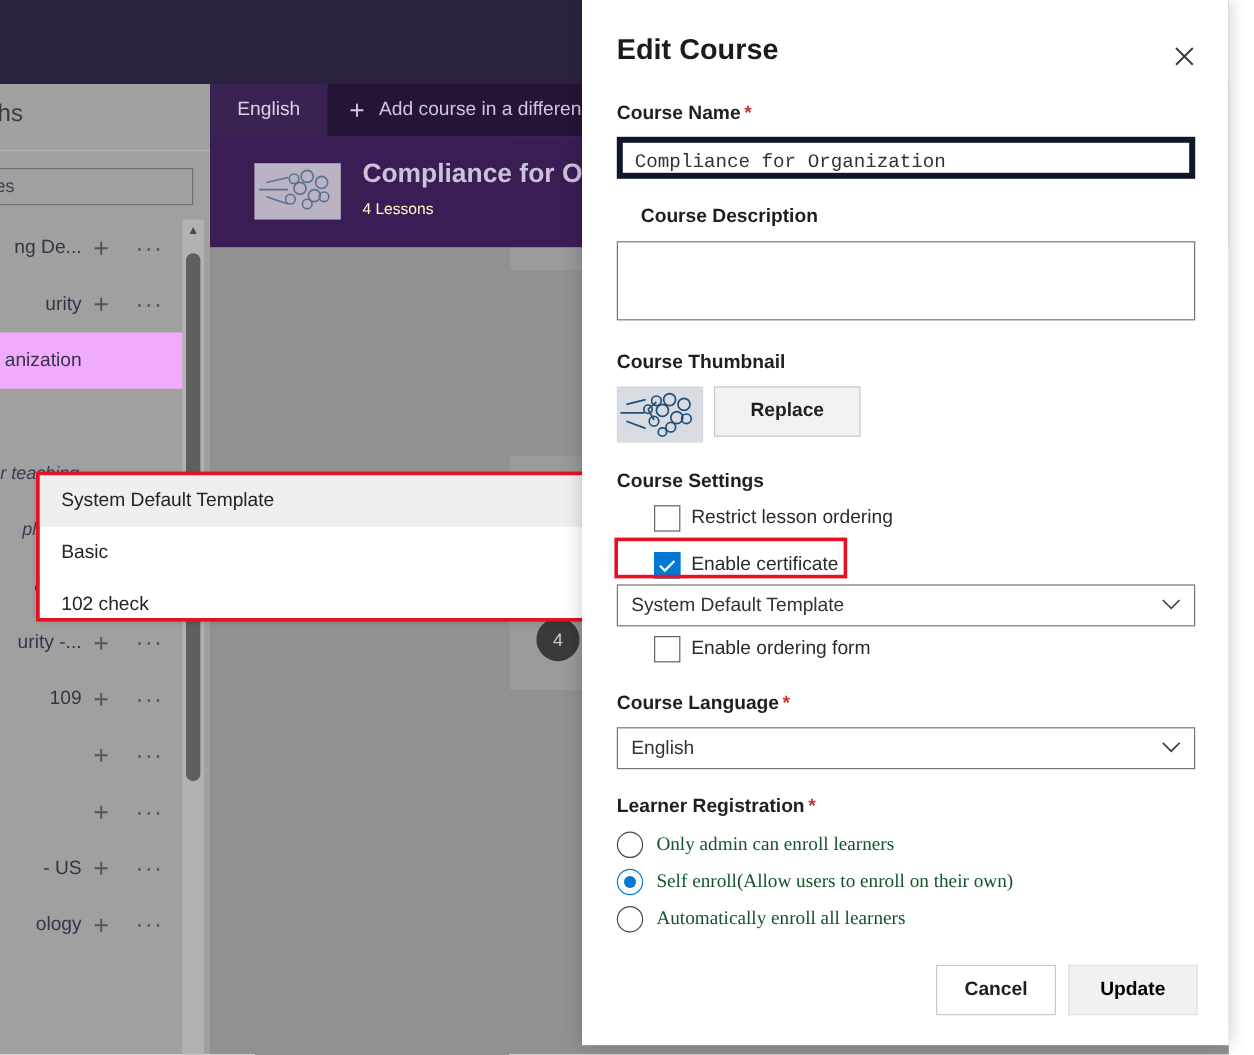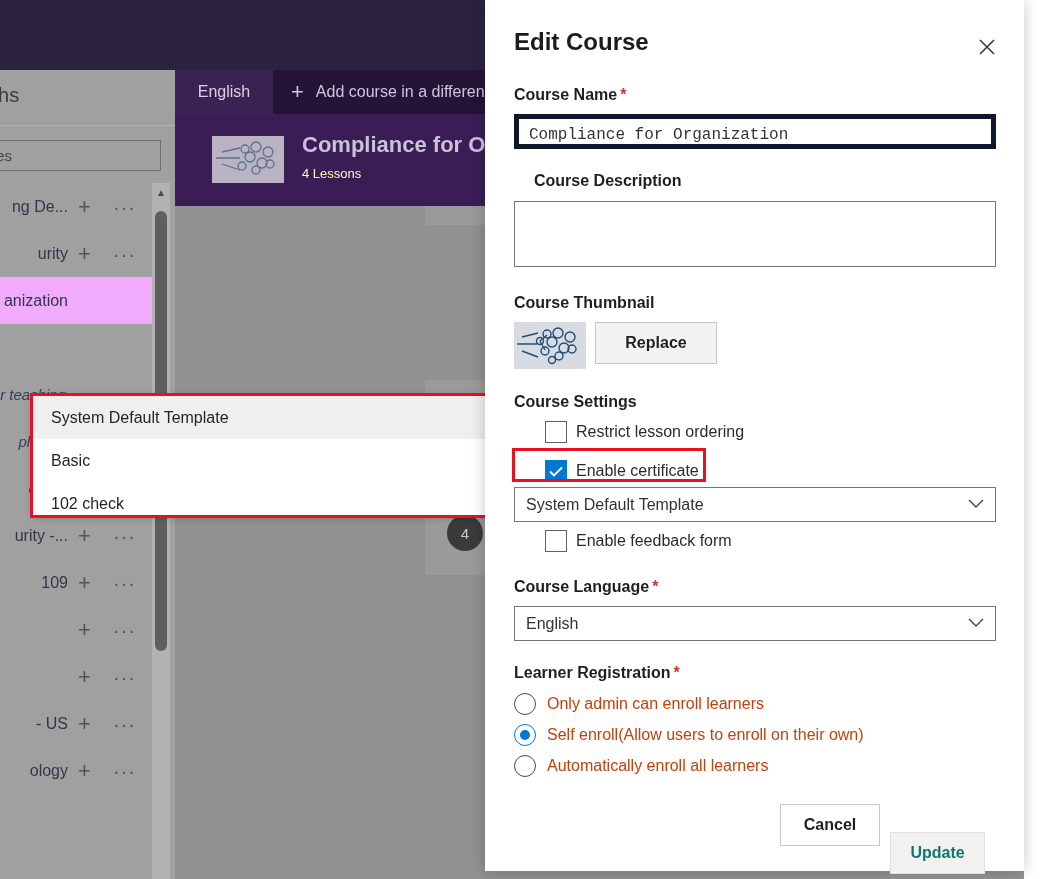--- a/index.html
+++ b/index.html
@@ -391,39 +391,40 @@
   }
   .radio.selected { border-color: #0078d4; }
   .radio.selected::after {
     content: "";
     width: 10px; height: 10px;
     border-radius: 50%;
     background: #0078d4;
   }
   .radio-label {
     font-size: 16px;
-    color: #c2410c;
-    white-space: nowrap;
+    color: #14532d;
+    white-space: nowrap;
+    font-family: Liberation Serif, serif;
   }
 
   .btn {
     position: absolute;
     height: 42px;
     border: 1px solid #c9c9c9;
     background: #ffffff;
     display: flex; align-items: center; justify-content: center;
     font-size: 16px; font-weight: bold;
     color: #1f1f1f;
     cursor: pointer;
   }
   .btn.cancel { left: 295px; top: 804px; width: 100px; }
   .btn.update {
-    left: 405px; top: 832px; width: 95px;
+    left: 405px; top: 804px; width: 108px;
     background: #f2f1f0;
-    color: #0f766e;
+    color: #000000;
     border-color: #e2e1e0;
     cursor: default;
   }
 
   .redbox-cert {
     position: absolute;
     left: 512px; top: 448px;
     width: 194px; height: 34px;
     border: 3px solid #e81123;
     z-index: 70;
@@ -623,21 +624,21 @@
         <span>System Default Template</span>
         <span class="select-caret">
           <svg width="16" height="10" viewBox="0 0 16 10">
               <path d="M1 1 L8 8 L15 1" fill="none" stroke="#444" stroke-width="1.4"></path>
             </svg>
         </span>
       </div>
 
       <div class="check-row" style="top:530px;">
         <span class="checkbox"></span>
-        <span class="check-label">Enable feedback form</span>
+        <span class="check-label">Enable ordering form</span>
       </div>
 
       <div class="field-label" style="top:578px;">
         <span>Course Language</span><span class="req">*</span>
       </div>
       <div class="select-box" style="top:606px;">
         <span>English</span>
         <span class="select-caret">
           <svg width="16" height="10" viewBox="0 0 16 10">
               <path d="M1 1 L8 8 L15 1" fill="none" stroke="#444" stroke-width="1.4"></path>

